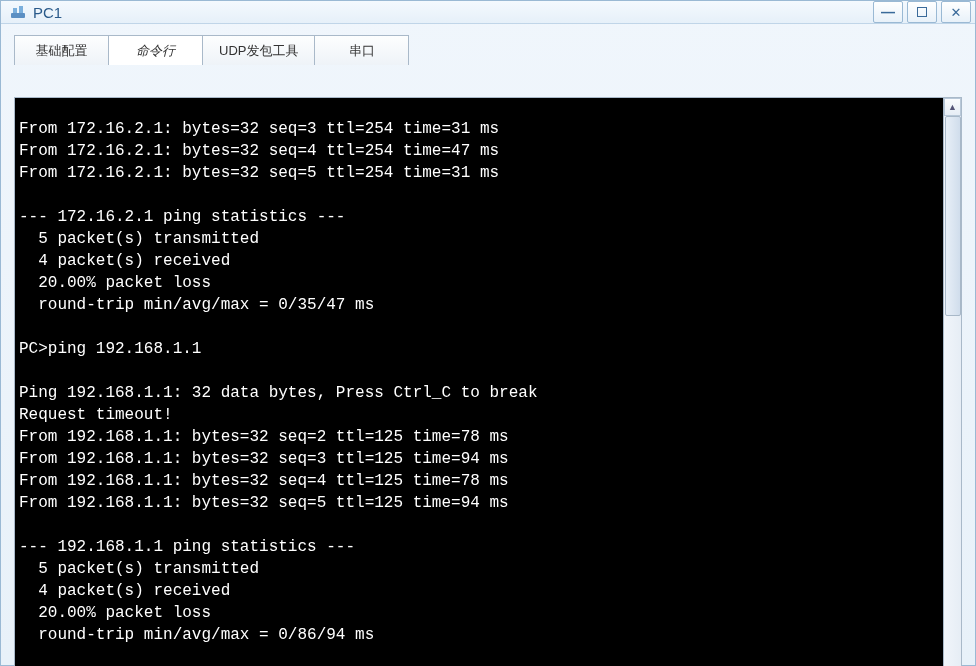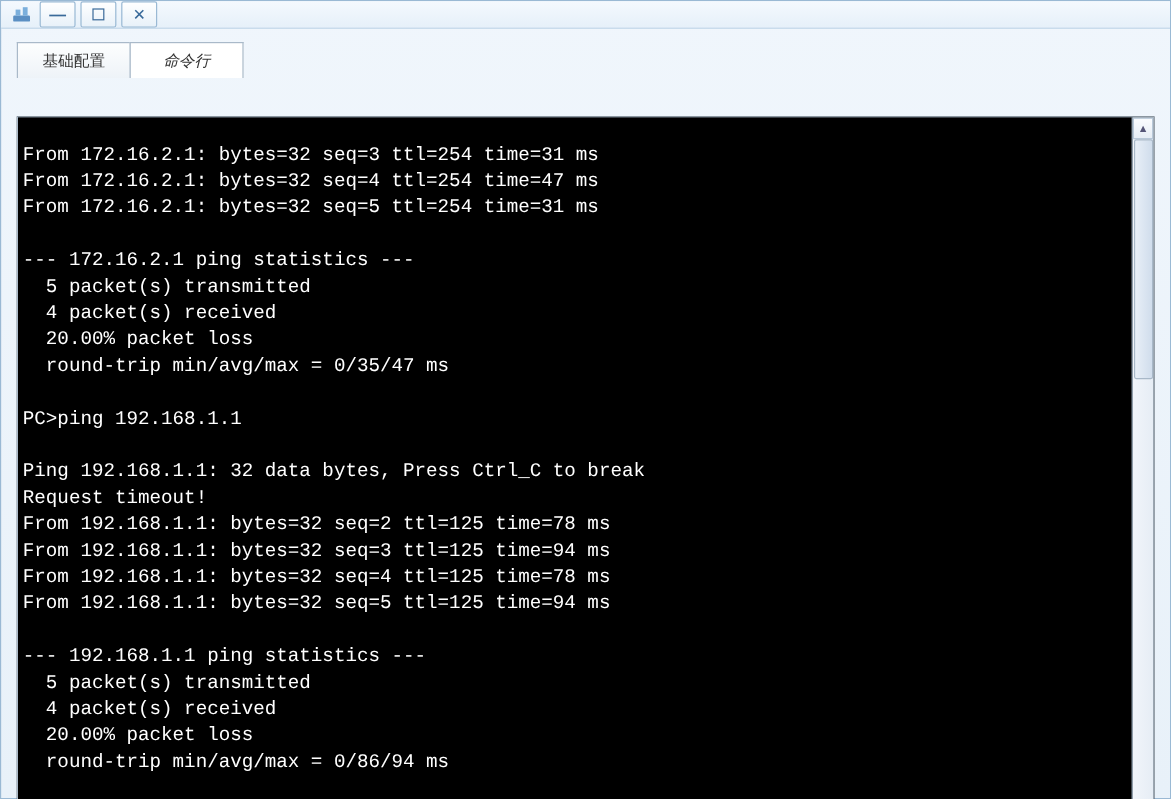--- a/index.html
+++ b/index.html
@@ -193,37 +193,40 @@
 
 <div class="window">
   <div class="titlebar">
     <span class="title-icon">
       <svg viewBox="0 0 18 18" width="18" height="18">
         <rect x="2" y="10" width="14" height="5" rx="1" fill="#5b8fc3"></rect>
         <rect x="4" y="5" width="4" height="5" fill="#7bafdc"></rect>
         <rect x="10" y="3" width="4" height="7" fill="#7bafdc"></rect>
       </svg>
     </span>
+    <span class="title-text">PC1</span>
     <div class="win-controls">
       <div class="win-btn minimize">
         <span>—</span>
       </div>
       <div class="win-btn maximize">
         <span></span>
       </div>
       <div class="win-btn close">
         <span>✕</span>
       </div>
     </div>
   </div>
 
   <div class="content-pad">
     <div class="tabs">
       <div class="tab">基础配置</div>
       <div class="tab active">命令行</div>
+      <div class="tab">UDP发包工具</div>
+      <div class="tab">串口</div>
     </div>
 
     <div class="terminal-wrapper">
       <div class="terminal" id="terminal-output">From 172.16.2.1: bytes=32 seq=3 ttl=254 time=31 ms
 From 172.16.2.1: bytes=32 seq=4 ttl=254 time=47 ms
 From 172.16.2.1: bytes=32 seq=5 ttl=254 time=31 ms
 
 --- 172.16.2.1 ping statistics ---
   5 packet(s) transmitted
   4 packet(s) received

